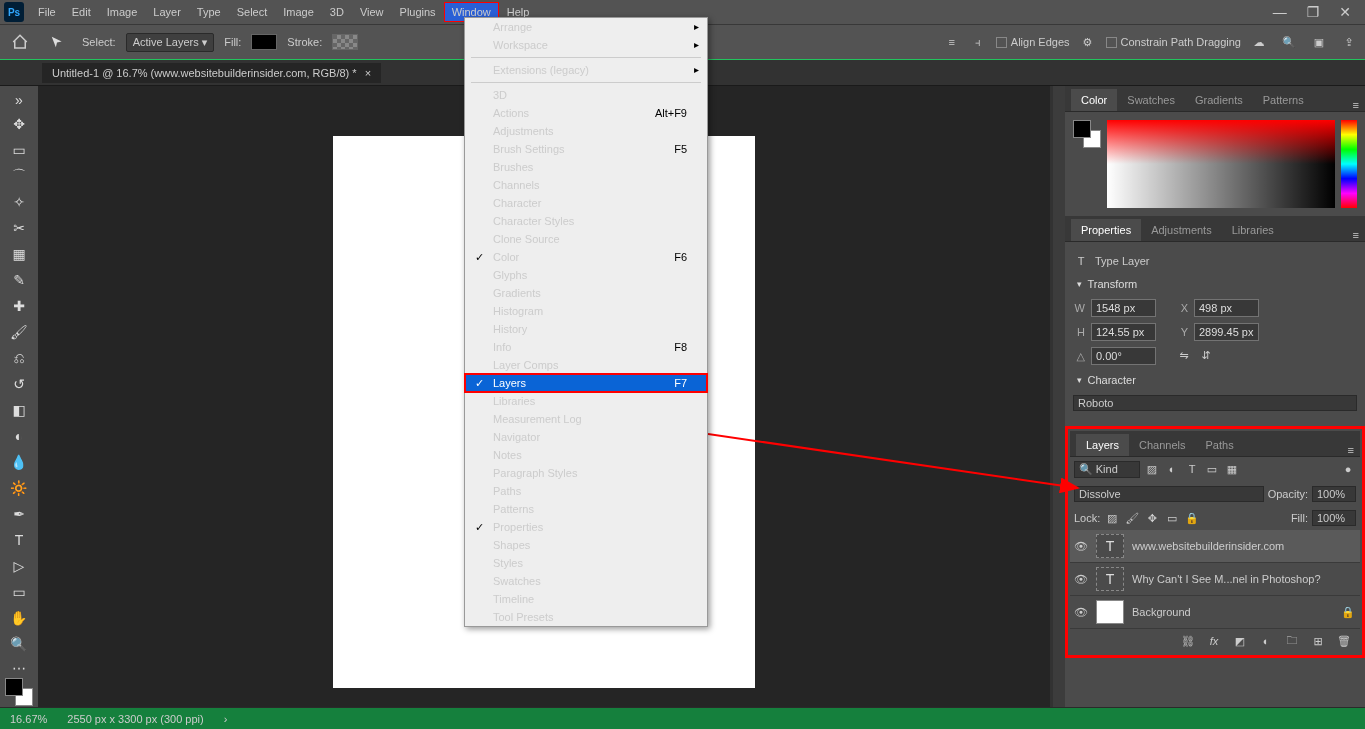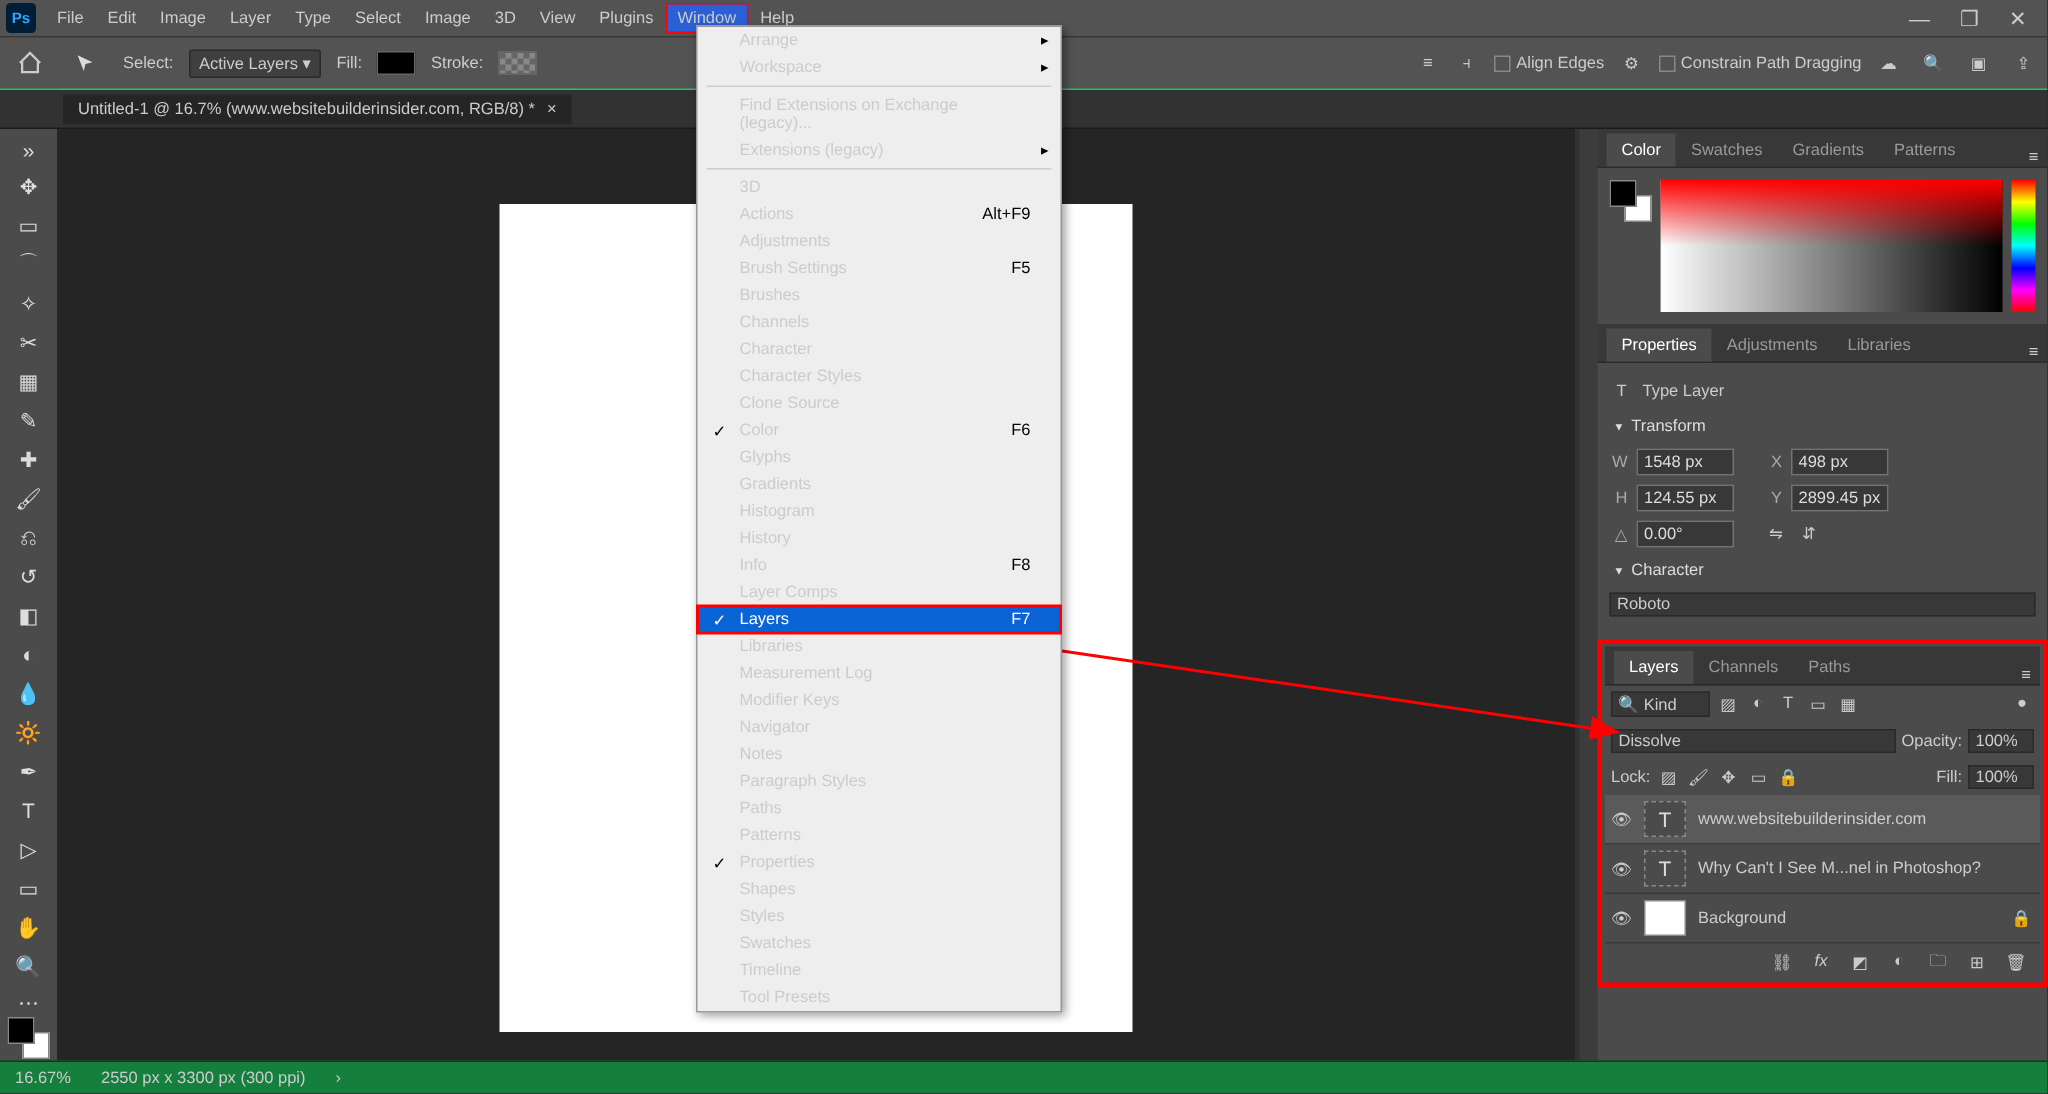--- a/index.html
+++ b/index.html
@@ -312,23 +312,20 @@
 </div>
 
 <div class="dropdown" id="window-menu">
     <div class="dd-item dd-submenu">
       <span>Arrange</span>
     </div>
     <div class="dd-item dd-submenu">
       <span>Workspace</span>
     </div>
     <div class="dd-sep"></div>
-    <div class="dd-item">
-      <span>Find Extensions on Exchange (legacy)...</span>
-    </div>
     <div class="dd-item dd-submenu">
       <span>Extensions (legacy)</span>
     </div>
     <div class="dd-sep"></div>
     <div class="dd-item">
       <span>3D</span>
     </div>
     <div class="dd-item">
       <span>Actions</span>
       <span style="color: rgb(0, 0, 0);">Alt+F9</span>
@@ -380,23 +377,20 @@
     </div>
     <div class="dd-item dd-check hl">
       <span>Layers</span>
       <span style="color: rgb(255, 255, 255);">F7</span>
     </div>
     <div class="dd-item">
       <span>Libraries</span>
     </div>
     <div class="dd-item">
       <span>Measurement Log</span>
-    </div>
-    <div class="dd-item">
-      <span>Modifier Keys</span>
     </div>
     <div class="dd-item">
       <span>Navigator</span>
     </div>
     <div class="dd-item">
       <span>Notes</span>
     </div>
     <div class="dd-item">
       <span>Paragraph Styles</span>
     </div>

